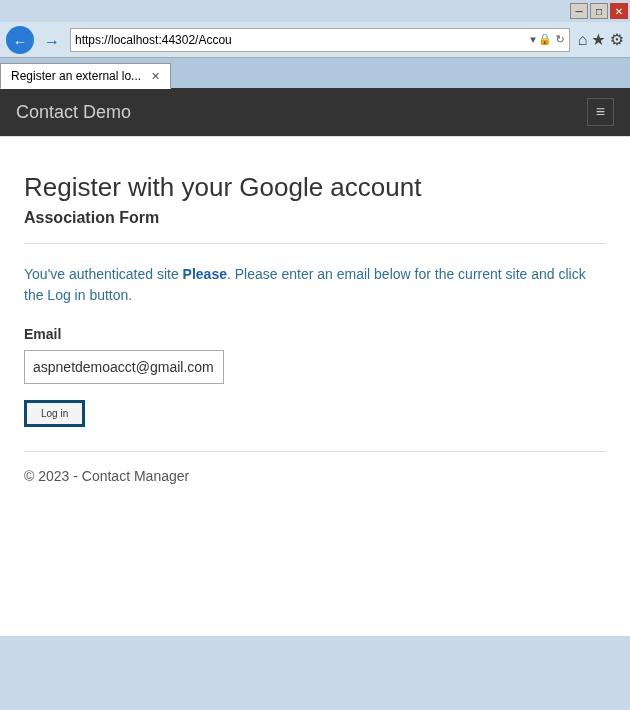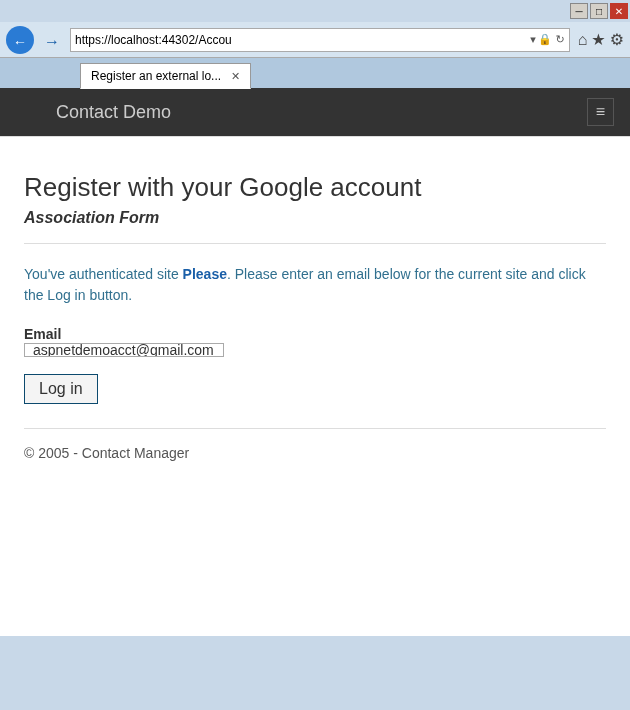--- a/index.html
+++ b/index.html
@@ -108,21 +108,20 @@
       color: #444;
       cursor: pointer;
     }
 
     
     .tab-bar {
       display: flex;
       align-items: flex-end;
       background: #b0c8de;
       height: 30px;
-      padding-left: 80px;
       gap: 2px;
     }
     .tab {
       display: flex;
       align-items: center;
       background: #e8f0f8;
       border: 1px solid #999;
       border-bottom: none;
       padding: 4px 10px;
       font-size: 12px;
@@ -150,21 +149,20 @@
       height: 48px;
       display: flex;
       align-items: center;
       justify-content: space-between;
       padding: 0 16px;
     }
     .app-title {
       color: #ccc;
       font-size: 18px;
       font-weight: 300;
-      margin-left: 40px;
     }
     .hamburger-btn {
       background: transparent;
       border: 1px solid #555;
       color: #ccc;
       cursor: pointer;
       padding: 5px 8px;
       font-size: 16px;
       line-height: 1;
     }
@@ -181,21 +179,20 @@
       font-size: 26px;
       font-weight: 400;
       color: #333;
       margin-bottom: 6px;
     }
     .section-title {
       font-size: 16px;
       font-weight: 600;
       color: #333;
       margin-bottom: 16px;
-      font-style: italic;
     }
 
     .divider {
       border: none;
       border-top: 1px solid #ddd;
       margin: 12px 0 20px 0;
     }
 
     .info-text {
       font-size: 14px;
@@ -208,38 +205,38 @@
       color: #1a5fa8;
     }
 
     .form-group {
       margin-bottom: 16px;
     }
     .form-label {
       display: block;
       font-weight: bold;
       font-size: 14px;
-      margin-bottom: 0;
+      margin-bottom: 8px;
       color: #333;
     }
     .form-input {
       width: 200px;
-      height: 14px;
+      height: 34px;
       padding: 4px 8px;
       font-size: 14px;
       border: 1px solid #aaa;
       color: #333;
       background: #fff;
     }
 
     .login-btn {
       background: #f4f4f4;
-      border: 1px solid #0c4a6e;
+      border: 3px solid #0c4a6e;
       padding: 5px 14px;
-      font-size: 16px;
+      font-size: 10px;
       cursor: pointer;
       color: #333;
     }
 
     .footer-divider {
       border: none;
       border-top: 1px solid #ddd;
       margin: 24px 0 16px 0;
     }
     .footer-text {
@@ -303,15 +300,15 @@
 
   <div class="form-group">
     <label class="form-label">Email</label>
     <input class="form-input" type="email" value="aspnetdemoacct@gmail.com" style="">
   </div>
 
   <button class="login-btn">Log in</button>
 
   <hr class="footer-divider">
 
-  <p class="footer-text">© 2005 - Contact Manager</p>
+  <p class="footer-text">© 2023 - Contact Manager</p>
 
 </div>
 
 </body></html>

